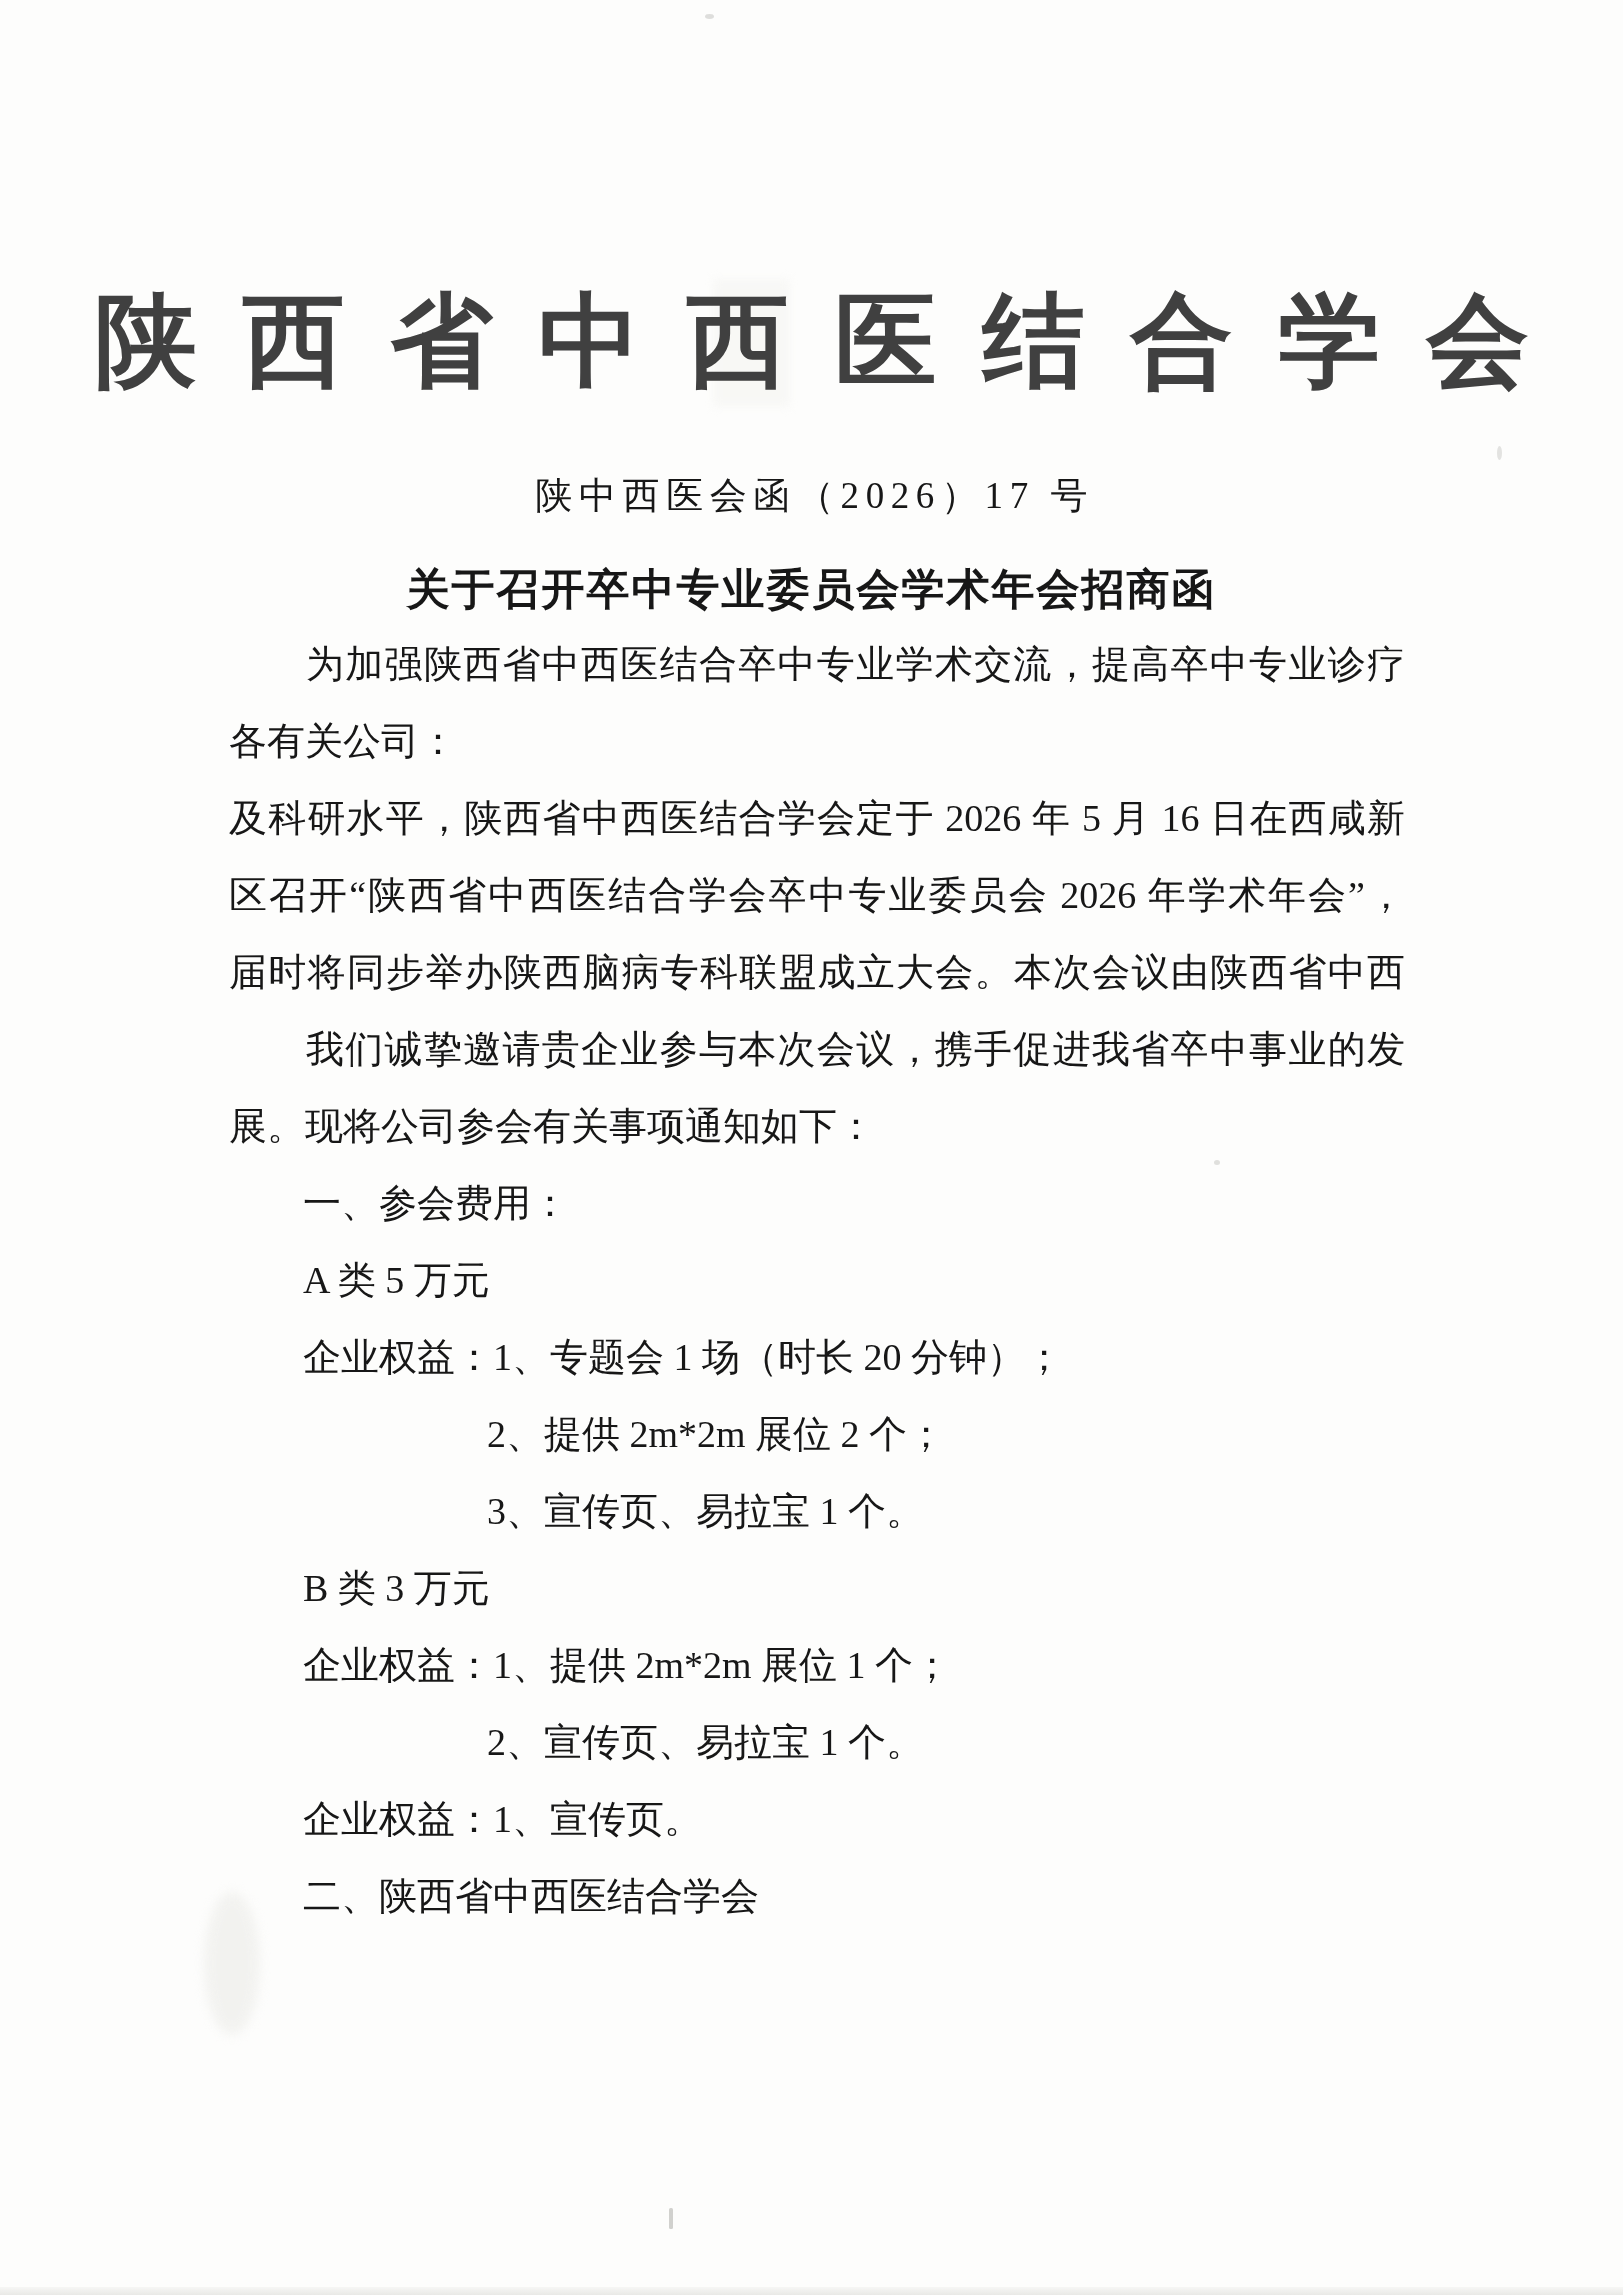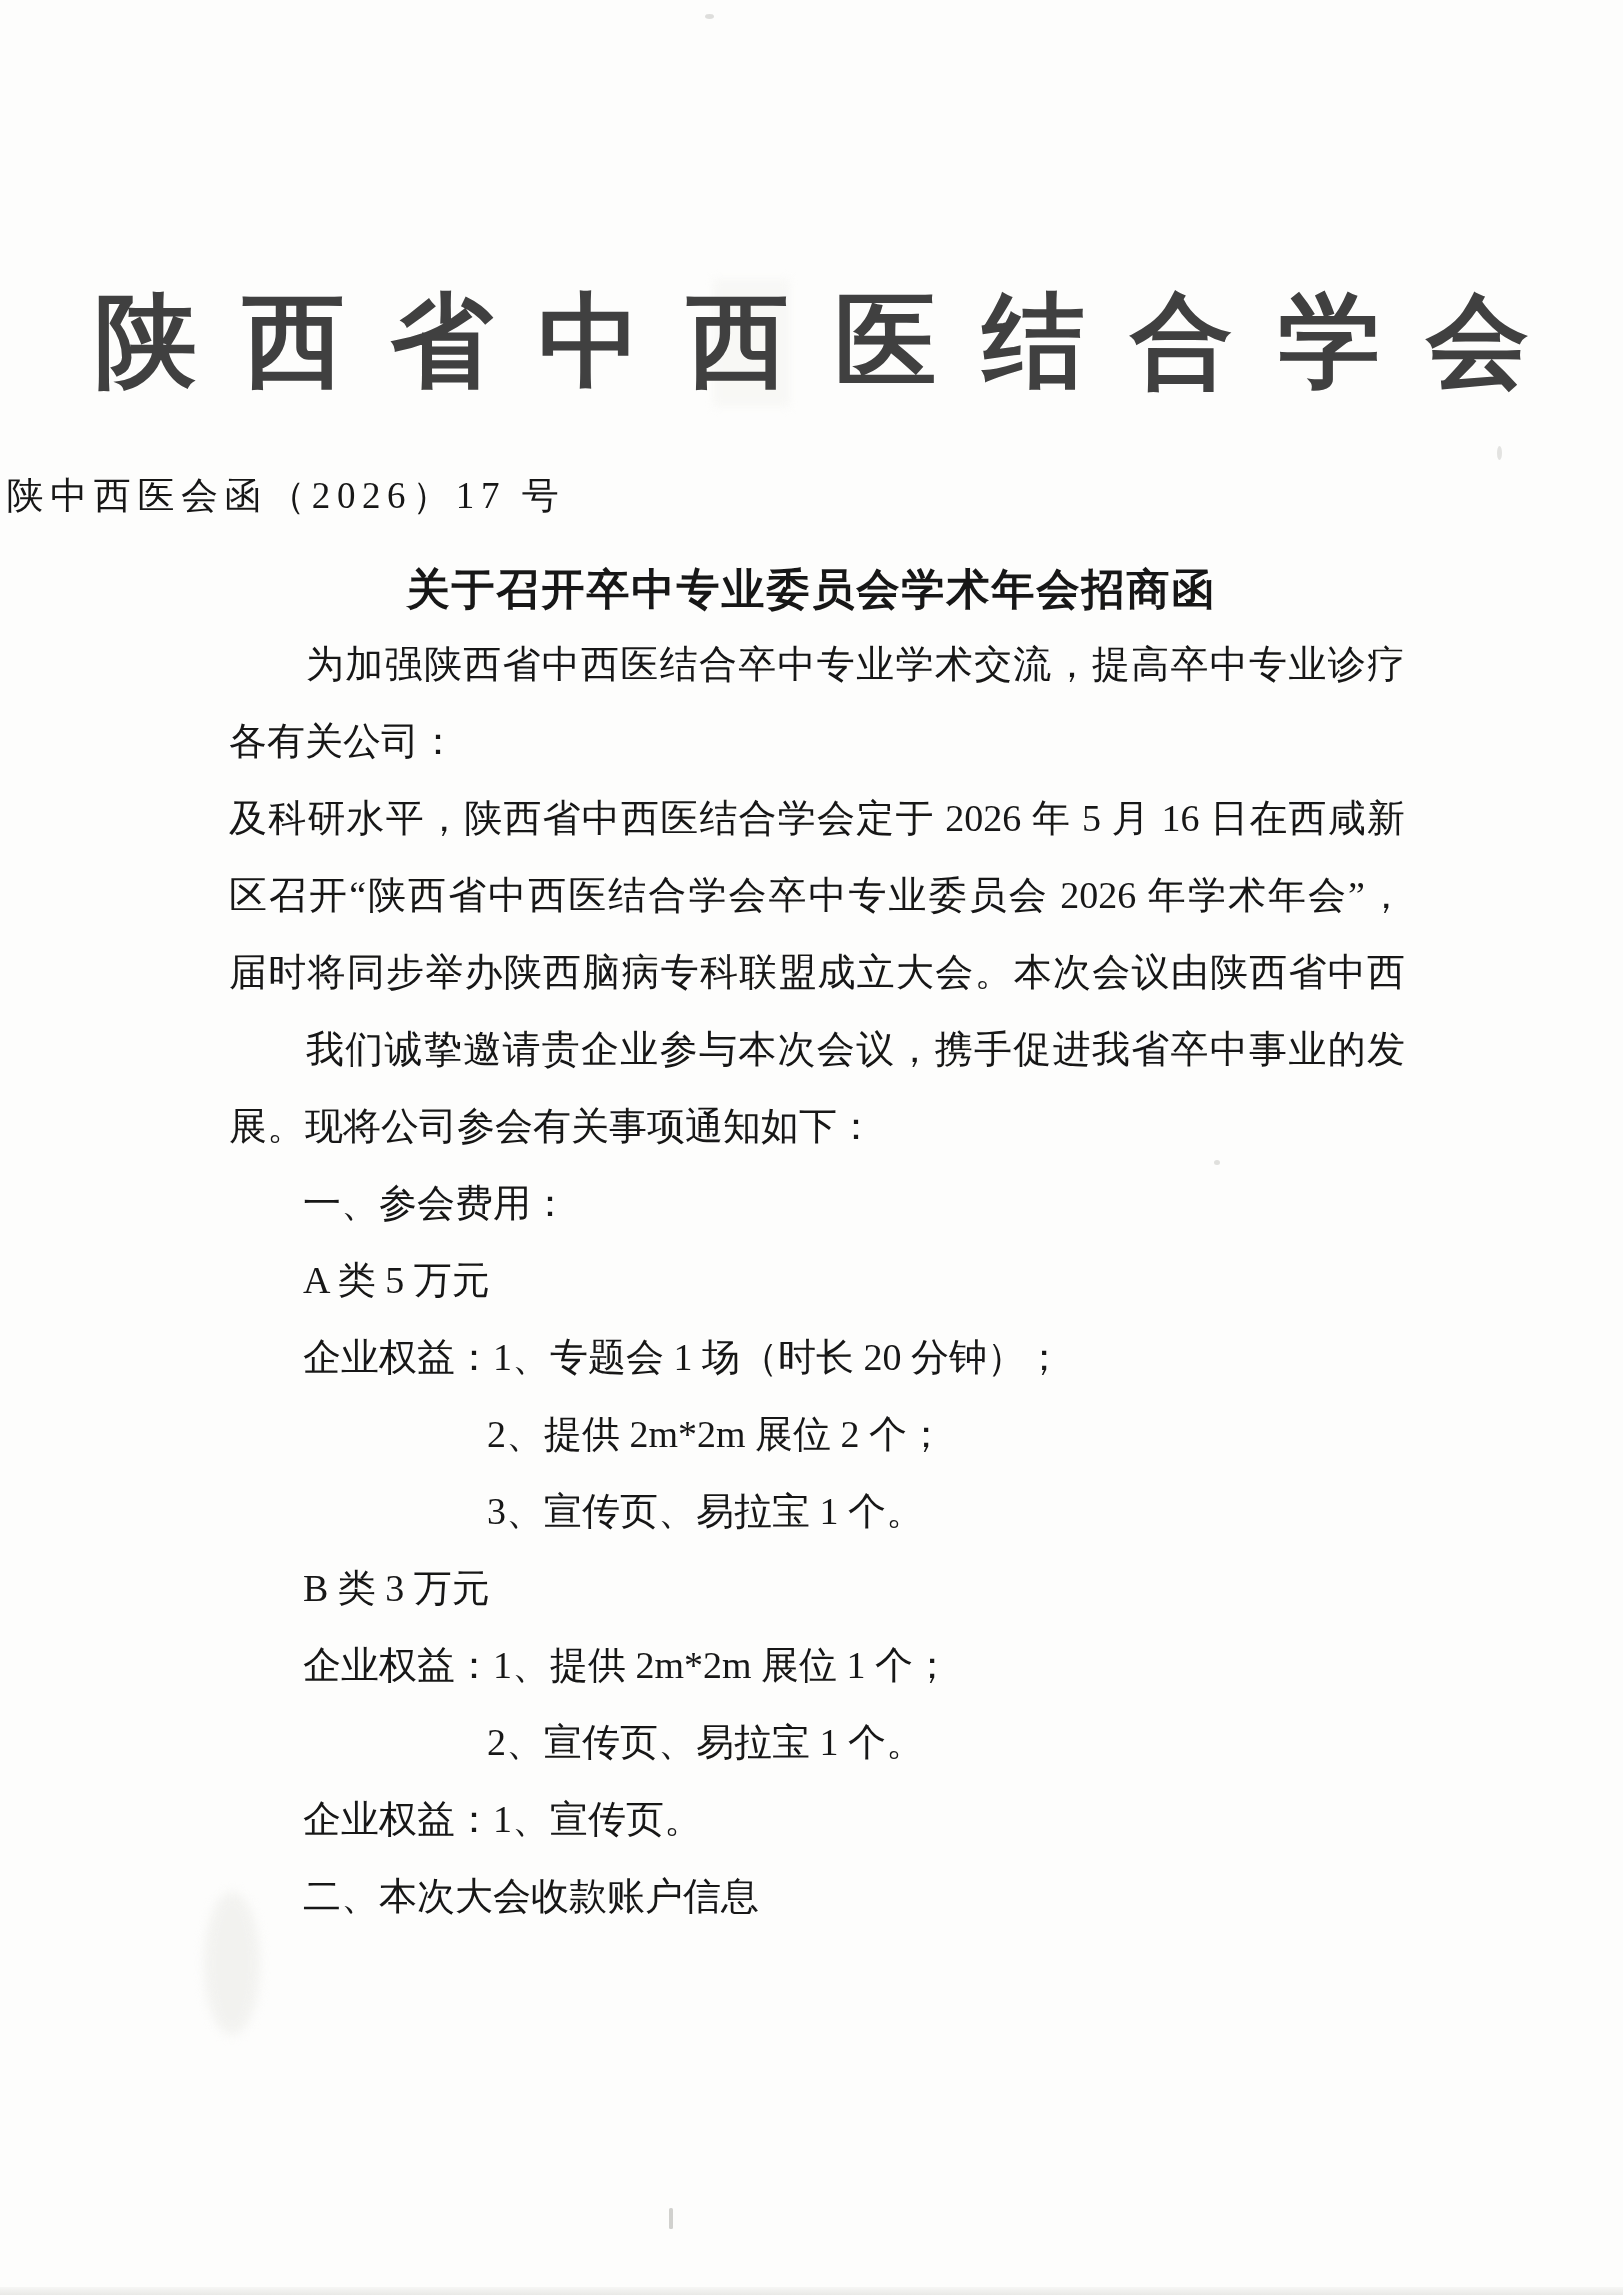--- a/index.html
+++ b/index.html
@@ -31,21 +31,21 @@
     padding-left: 46px;
     box-sizing: border-box;
     white-space: nowrap;
   }
   
   .doc-number {
     position: absolute;
     top: 473px;
     left: 0;
     width: 100%;
-    text-align: left;
+    text-align: center;
     font-size: 37px;
     line-height: 46px;
     letter-spacing: 6.6px;
     padding-left: 6.6px;
     box-sizing: border-box;
     white-space: nowrap;
   }
   
   .doc-title {
     position: absolute;
@@ -119,21 +119,21 @@
       <div class="line plain">展。现将公司参会有关事项通知如下：</div>
       <div class="line section">一、参会费用：</div>
       <div class="line section">A 类 5 万元</div>
       <div class="line section">企业权益：1、专题会 1 场（时长 20 分钟）；</div>
       <div class="line subitem">2、提供 2m*2m 展位 2 个；</div>
       <div class="line subitem">3、宣传页、易拉宝 1 个。</div>
       <div class="line section">B 类 3 万元</div>
       <div class="line section">企业权益：1、提供 2m*2m 展位 1 个；</div>
       <div class="line subitem">2、宣传页、易拉宝 1 个。</div>
       <div class="line section">企业权益：1、宣传页。</div>
-      <div class="line section">二、本次大会收款账户信息</div>
+      <div class="line section">二、陕西省中西医结合学会</div>
     </div>
 
   <div class="artifact speck-1"></div>
   <div class="artifact speck-2"></div>
   <div class="artifact speck-3"></div>
   <div class="artifact dash-1"></div>
   <div class="artifact smudge-1"></div>
   <div class="artifact shadow-band"></div>
 
 </div>

